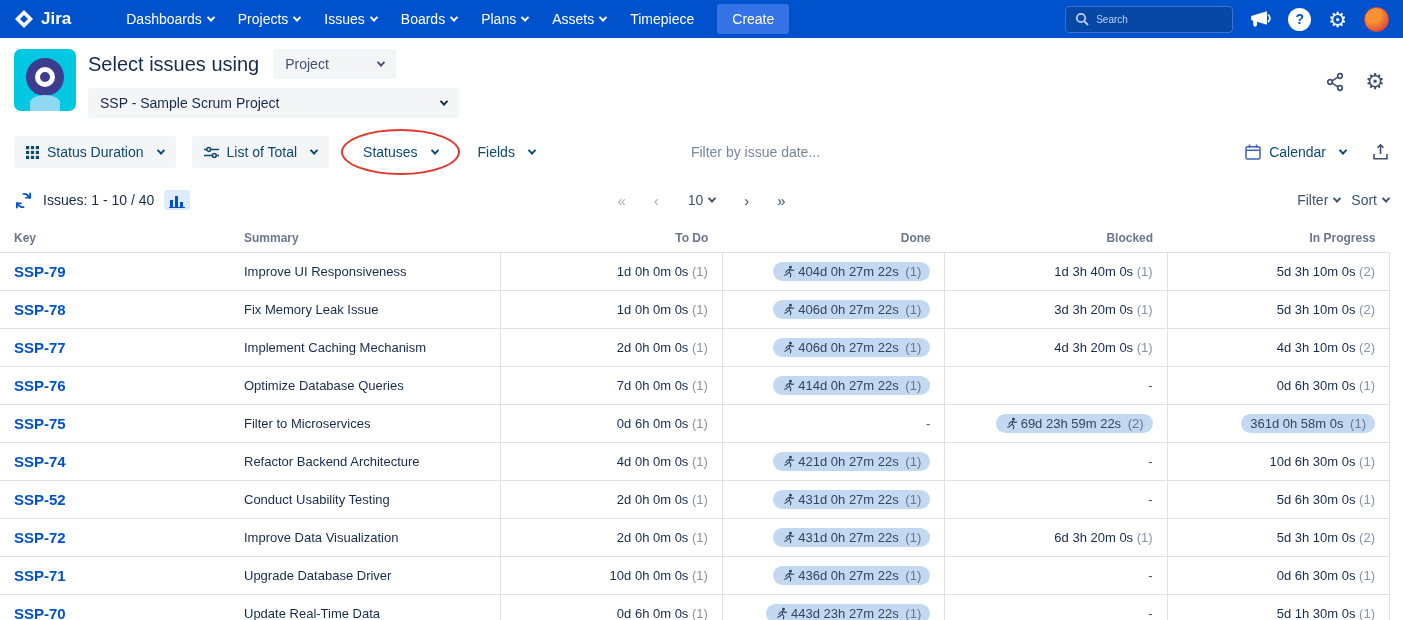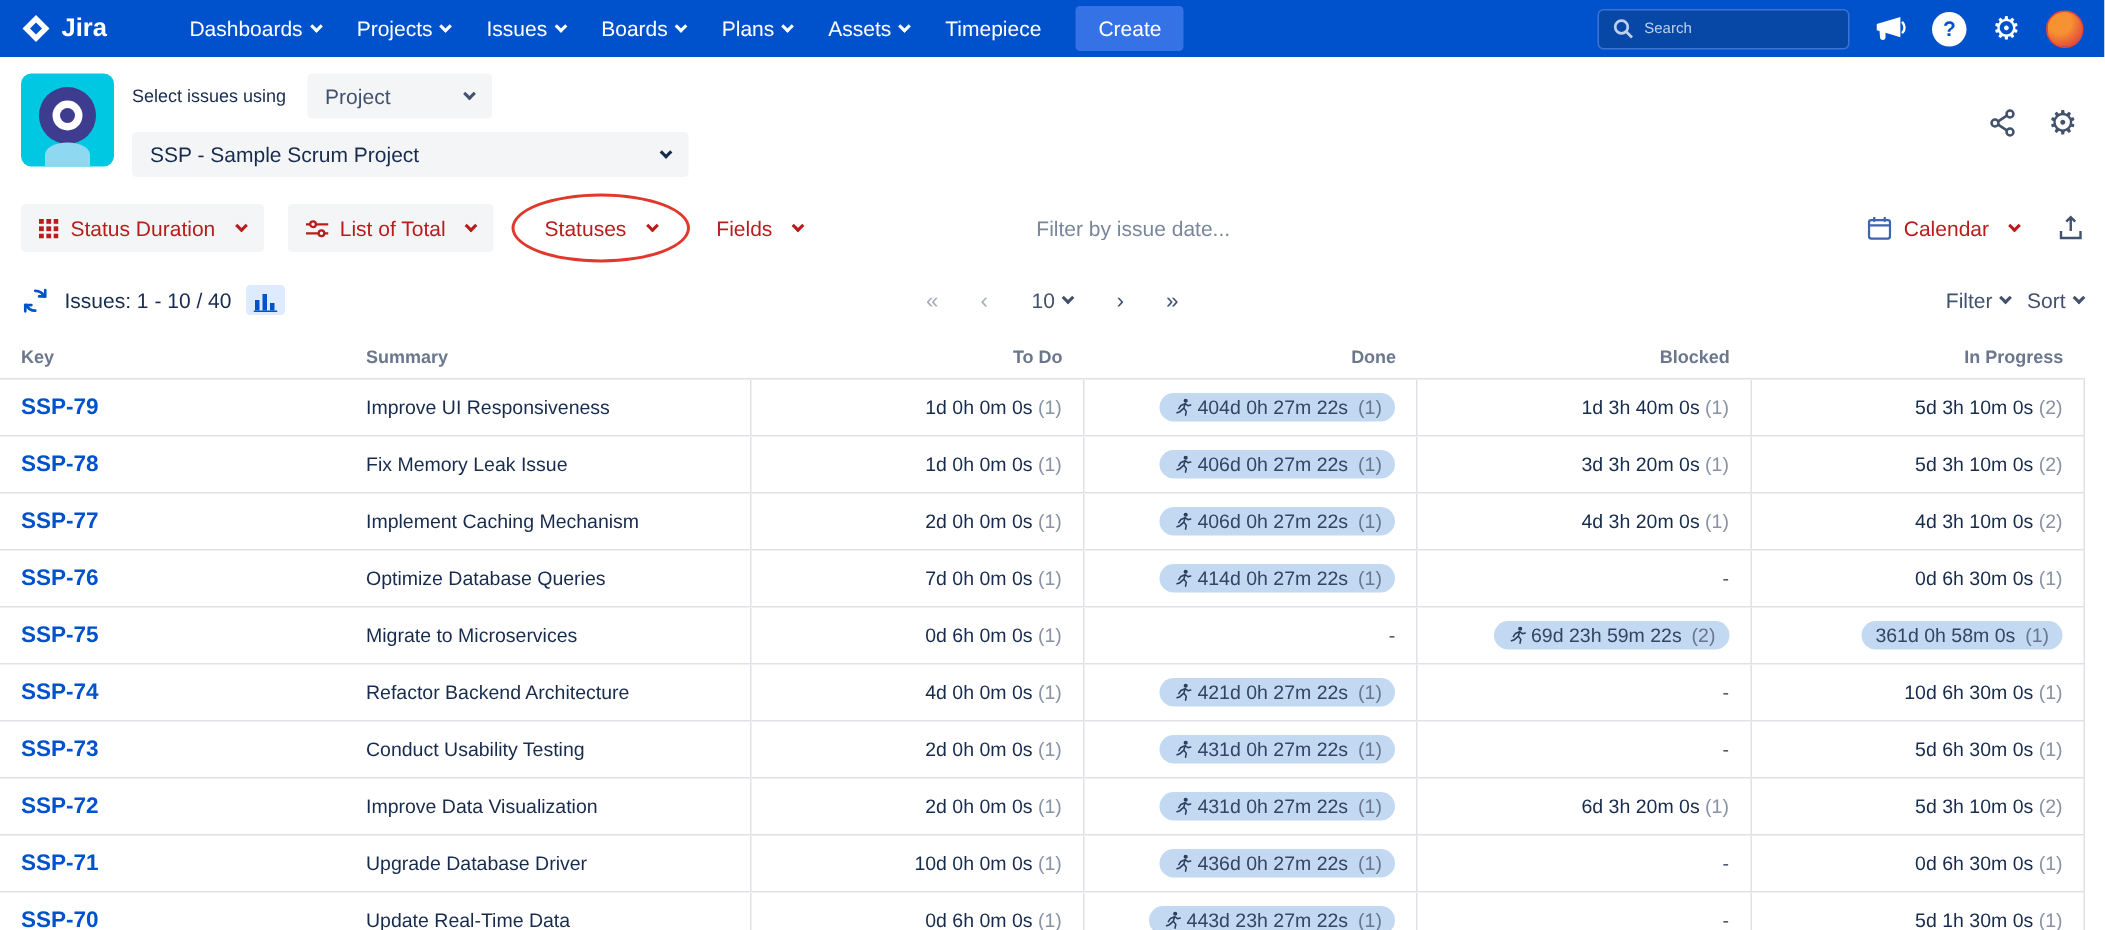--- a/index.html
+++ b/index.html
@@ -35,34 +35,34 @@
   
   .app-header{display:flex;align-items:flex-start;padding:11px 14px 0}
   .app-icon{width:62px;height:62px;border-radius:7px;background:var(--app-icon-bg);
     position:relative;flex:none;overflow:hidden}
   .app-icon .head{position:absolute;left:12px;top:9px;width:38px;height:38px;border-radius:50%;background:#3D3C8F}
   .app-icon .eye{position:absolute;left:21px;top:18px;width:20px;height:20px;border-radius:50%;background:#fff}
   .app-icon .pupil{position:absolute;left:26px;top:23px;width:10px;height:10px;border-radius:50%;background:#3D3C8F}
   .app-icon .body{position:absolute;left:16px;top:46px;width:30px;height:16px;border-radius:50% 50% 0 0;background:#8FD8F2}
   .selectors{margin-left:12px;display:flex;flex-direction:column;gap:9px}
   .sel-row1{display:flex;align-items:center;gap:14px}
-  .sel-label{font-size:12px;color:var(--text-dark)}
+  .sel-label{font-size:20px;color:var(--text-dark)}
   .drop-btn{display:flex;align-items:center;background:var(--button-bg);border:none;border-radius:3px;
     color:#42526E;font-size:14px;padding:7px 12px;cursor:pointer;font-family:inherit}
   .drop-btn .chev{margin-left:auto}
   .mode-drop{width:123px}
   .project-drop{width:371px;color:var(--text-dark)}
   .header-actions{margin-left:auto;display:flex;align-items:center;gap:20px;margin-top:22px;padding-right:4px;color:#42526E}
   .icon-btn{background:none;border:none;cursor:pointer;color:#42526E;display:flex;align-items:center;font-family:inherit;padding:0}
   .dark-gear{font-size:22px;line-height:1;color:#42526E}
 
   
   .toolbar{display:flex;align-items:center;padding:18px 14px 8px;gap:16px}
   .tool-btn{display:flex;align-items:center;gap:8px;background:var(--button-bg);border:none;border-radius:3px;
-    color:#b91c1c;font-size:14px;font-weight:500;padding:8px 12px;cursor:pointer;font-family:inherit;white-space:nowrap}
+    color:#0c4a6e;font-size:14px;font-weight:500;padding:8px 12px;cursor:pointer;font-family:inherit;white-space:nowrap}
   .tool-btn.plain{background:transparent}
   .statuses-wrap{position:relative;margin-left:6px}
   .annotation{position:absolute;left:-10px;right:-10px;top:-7px;bottom:-7px;
     border:2px solid var(--annotation-red);border-radius:50%;pointer-events:none}
   .date-filter{border:none;outline:none;font-size:14px;color:var(--text-dark);width:200px;
     margin-left:128px;font-family:inherit;background:transparent}
   .date-filter::placeholder{color:#7A869A}
   .toolbar-right{margin-left:auto;display:flex;align-items:center;gap:14px}
 
   
@@ -361,21 +361,21 @@
               <path d="M9.9 5.1 6.5 6.5 4.8 9.1 M9.9 5.1 8.9 8.7 10.9 11.4 10.3 14.5 M8.9 8.7 5.7 11.6 3.3 12.5 M9.9 5.1 12.3 6.7 14.5 6.1" fill="none" stroke="currentColor" stroke-width="1.3" stroke-linecap="round" stroke-linejoin="round"></path>
             </svg>
             <span class="dur">414d 0h 27m 22s</span>
             <span class="count">&nbsp;(1)</span>
           </span></td>
         <td class="c-num"><span class="dash">-</span></td>
         <td class="c-num"><span class="plain"><span class="dur">0d 6h 30m 0s</span><span class="count">&nbsp;(1)</span></span></td>
       </tr>
       <tr>
         <td class="c-key"><a href="#">SSP-75</a></td>
-        <td class="c-sum">Migrate to Microservices</td>
+        <td class="c-sum">Filter to Microservices</td>
         <td class="c-num"><span class="plain"><span class="dur">0d 6h 0m 0s</span><span class="count">&nbsp;(1)</span></span></td>
         <td class="c-num"><span class="dash">-</span></td>
         <td class="c-num"><span class="pill">
             <svg class="runner" viewBox="0 0 16 16">
               <circle cx="10.4" cy="2.7" r="1.7" fill="currentColor"></circle>
               <path d="M9.9 5.1 6.5 6.5 4.8 9.1 M9.9 5.1 8.9 8.7 10.9 11.4 10.3 14.5 M8.9 8.7 5.7 11.6 3.3 12.5 M9.9 5.1 12.3 6.7 14.5 6.1" fill="none" stroke="currentColor" stroke-width="1.3" stroke-linecap="round" stroke-linejoin="round"></path>
             </svg>
             <span class="dur">69d 23h 59m 22s</span>
             <span class="count">&nbsp;(2)</span>
           </span></td>
@@ -393,21 +393,21 @@
               <circle cx="10.4" cy="2.7" r="1.7" fill="currentColor"></circle>
               <path d="M9.9 5.1 6.5 6.5 4.8 9.1 M9.9 5.1 8.9 8.7 10.9 11.4 10.3 14.5 M8.9 8.7 5.7 11.6 3.3 12.5 M9.9 5.1 12.3 6.7 14.5 6.1" fill="none" stroke="currentColor" stroke-width="1.3" stroke-linecap="round" stroke-linejoin="round"></path>
             </svg>
             <span class="dur">421d 0h 27m 22s</span>
             <span class="count">&nbsp;(1)</span>
           </span></td>
         <td class="c-num"><span class="dash">-</span></td>
         <td class="c-num"><span class="plain"><span class="dur">10d 6h 30m 0s</span><span class="count">&nbsp;(1)</span></span></td>
       </tr>
       <tr>
-        <td class="c-key"><a href="#">SSP-73</a></td>
+        <td class="c-key"><a href="#">SSP-52</a></td>
         <td class="c-sum">Conduct Usability Testing</td>
         <td class="c-num"><span class="plain"><span class="dur">2d 0h 0m 0s</span><span class="count">&nbsp;(1)</span></span></td>
         <td class="c-num"><span class="pill">
             <svg class="runner" viewBox="0 0 16 16">
               <circle cx="10.4" cy="2.7" r="1.7" fill="currentColor"></circle>
               <path d="M9.9 5.1 6.5 6.5 4.8 9.1 M9.9 5.1 8.9 8.7 10.9 11.4 10.3 14.5 M8.9 8.7 5.7 11.6 3.3 12.5 M9.9 5.1 12.3 6.7 14.5 6.1" fill="none" stroke="currentColor" stroke-width="1.3" stroke-linecap="round" stroke-linejoin="round"></path>
             </svg>
             <span class="dur">431d 0h 27m 22s</span>
             <span class="count">&nbsp;(1)</span>
           </span></td>

